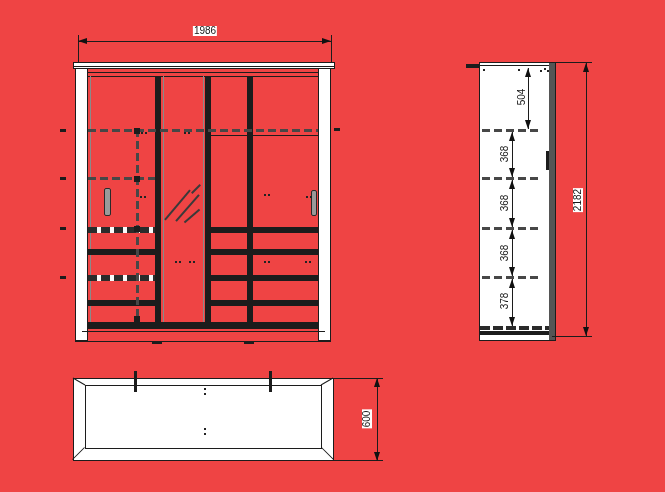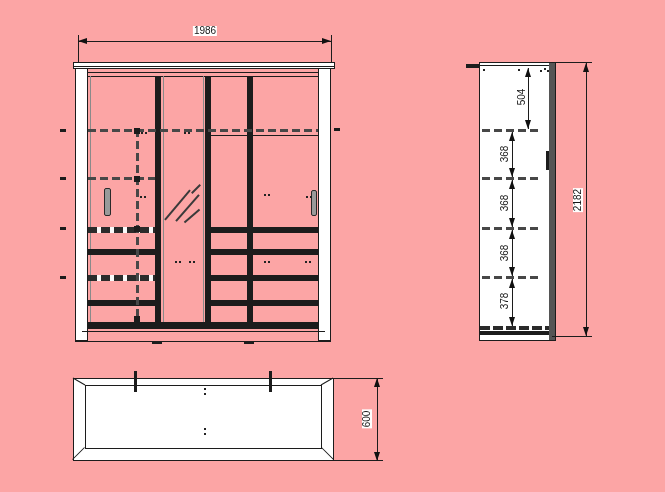--- a/index.html
+++ b/index.html
@@ -1,16 +1,16 @@
 <!DOCTYPE html>
 <html><head>
 <meta charset="utf-8">
 <style>
   html,body{margin:0;padding:0;background:#fff;}
-  #canvas{position:relative;width:665px;height:492px;background:#fca5a5;overflow:hidden;
+  #canvas{position:relative;width:665px;height:492px;background:#ef4444;overflow:hidden;
           font-family:"Liberation Sans",sans-serif;}
   .grp{position:absolute;left:0;top:0;width:100%;height:100%;}
   .ln{position:absolute;background:#1c1c1c;}
   .thin{position:absolute;background:#8a8a8a;}
   .box{position:absolute;border:1px solid #1c1c1c;background:#fff;box-sizing:border-box;}
   .band{position:absolute;background:#1c1c1c;}
   .gray{position:absolute;background:#555;}
   .band-dash{position:absolute;background:repeating-linear-gradient(90deg,#2b2b2b 0 9px,#fafafa 9px 13px);}
   .dash-h{position:absolute;background:repeating-linear-gradient(90deg,#474747 0 8px,transparent 8px 12px);}
   .dash-v{position:absolute;background:repeating-linear-gradient(180deg,#474747 0 8px,transparent 8px 12px);}

